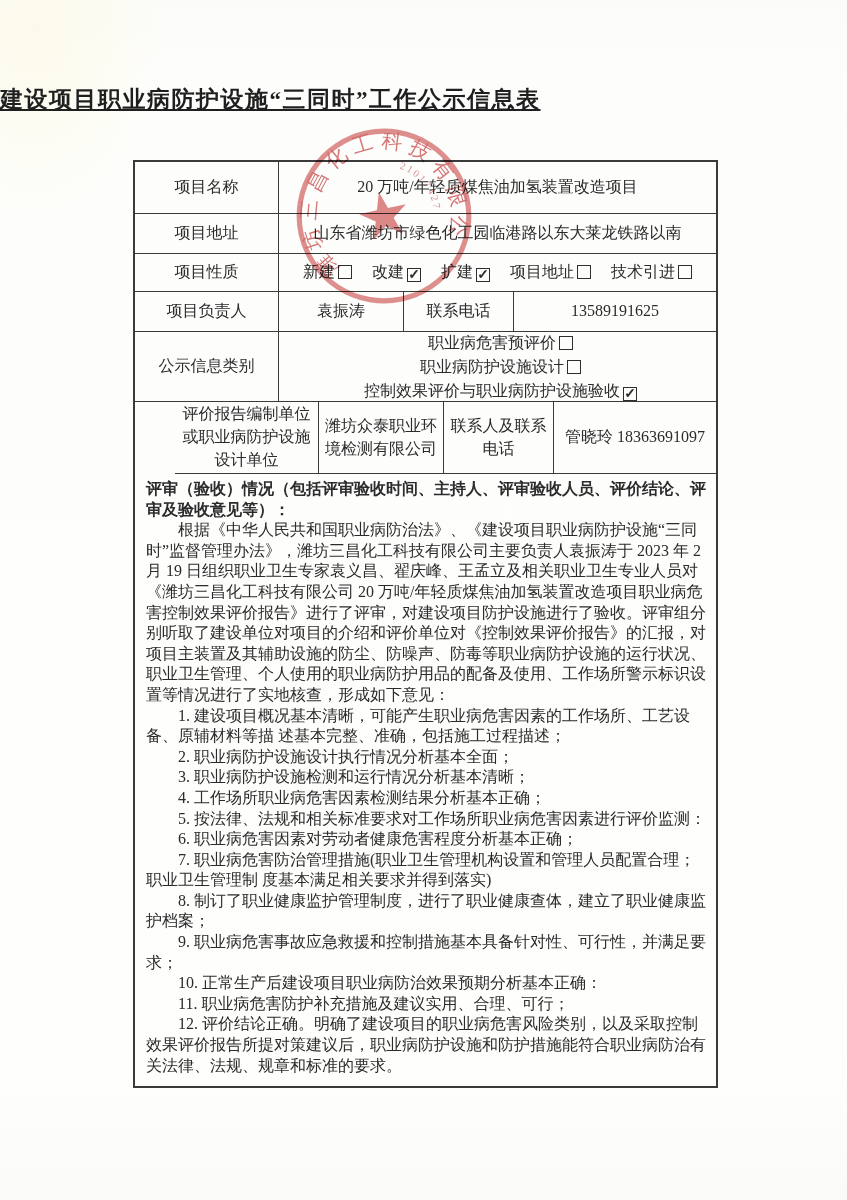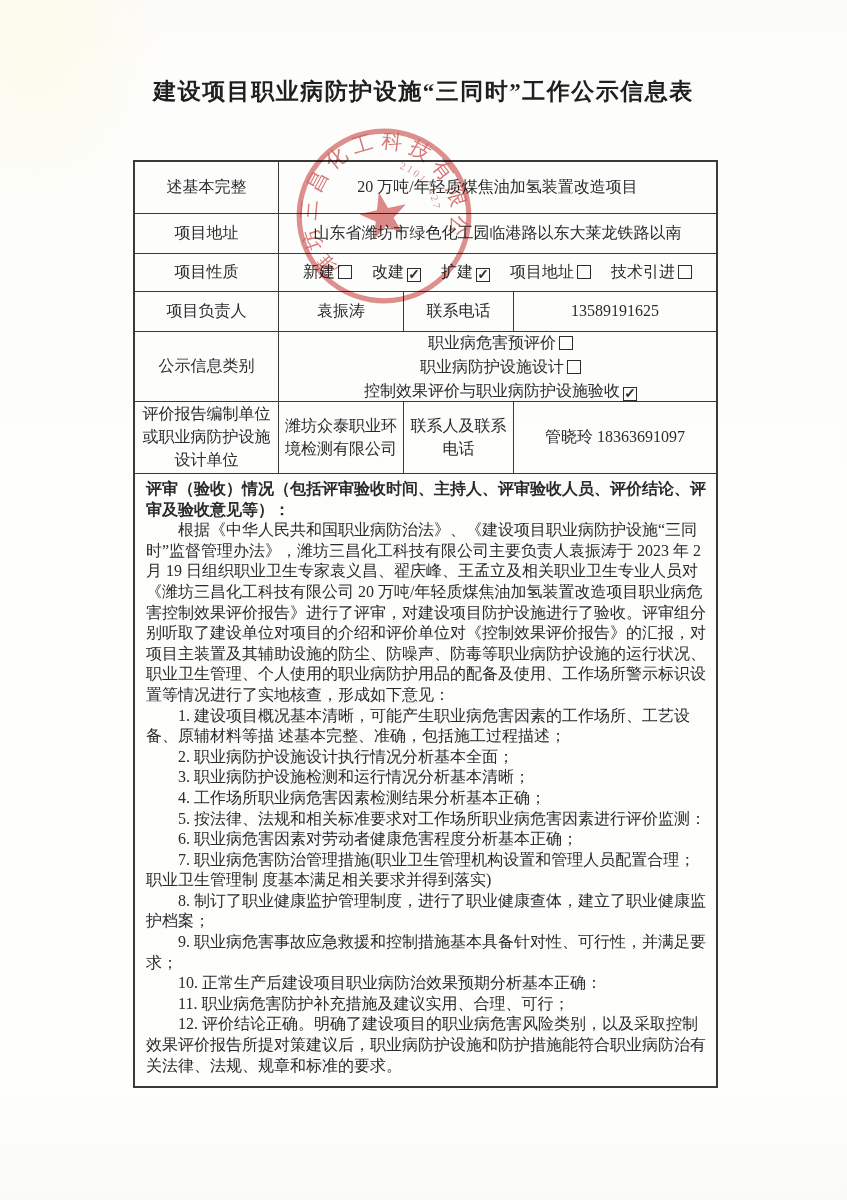--- a/index.html
+++ b/index.html
@@ -9,44 +9,44 @@
     background:#ffffff;
   }
   .page{
     position:relative;width:847px;height:1200px;overflow:hidden;
     background:
       radial-gradient(ellipse at 4% 3%, rgba(252,250,230,.8) 0%, rgba(252,250,230,0) 12%),
       linear-gradient(180deg,#fbfbf9 0%,#fdfdfc 6%,#fefefd 90%,#fafaf8 100%);
     color:#2e2e2e;
   }
   .title{
-    position:absolute;left:0;top:76px;width:100%;
-    text-align:center;font-size:23px;font-weight:bold;
-    letter-spacing:1.5px;color:#1f1f1f;margin:0;
+    position:absolute;left:0;top:84px;width:100%;
+    text-align:left;font-size:23px;font-weight:bold;
+    letter-spacing:1.5px;color:#1f1f1f;margin:0;text-decoration:underline;
   }
   
   .tbl{
     position:absolute;left:133px;top:160px;width:585px;
     border:2px solid #3a3a3a;box-sizing:border-box;
     font-size:16px;color:#2b2b2b;
   }
   .row{display:flex;border-bottom:1.5px solid #3a3a3a;box-sizing:border-box;}
   .row:last-child{border-bottom:none;}
   .cell{
     border-right:1.5px solid #3a3a3a;box-sizing:border-box;
     display:flex;align-items:center;justify-content:center;
     text-align:center;padding:2px 6px;line-height:1.42;
   }
   .cell:last-child{border-right:none;}
   .c-label{width:144px;flex:0 0 auto;}
   .c2{width:125px;flex:0 0 auto;}
   .c3{width:110px;flex:0 0 auto;}
   .c4{flex:1 1 auto;}
   .c-span{flex:1 1 auto;}
-  .h52{height:52px;} .h40{height:40px;} .h38{height:38px;} .h70{height:70px;} .h72{height:72px;}
+  .h52{height:52px;} .h40{height:40px;} .h38{height:38px;} .h70{height:70px;} .h72{height:72px;margin-left:40px;}
   
   .cb{
     display:inline-block;width:14px;height:14px;border:1.5px solid #2e2e2e;
     margin-left:3px;vertical-align:-2px;text-align:center;line-height:12px;
     font-size:14px;font-weight:bold;box-sizing:border-box;
   }
   .opts{display:flex;justify-content:center;align-items:center;gap:20px;width:100%;}
   .opt{white-space:nowrap;}
   .cat-cell{flex-direction:column;align-items:center;justify-content:center;
     text-align:left;padding-left:12px;gap:1px;}
@@ -71,21 +71,21 @@
 </head>
 <body>
 
 <div class="page">
 
   <h1 class="title">建设项目职业病防护设施“三同时”工作公示信息表</h1>
 
   <div class="tbl">
 
     <div class="row h52">
-      <div class="cell c-label">述基本完整</div>
+      <div class="cell c-label">项目名称</div>
       <div class="cell c-span">20 万吨/年轻质煤焦油加氢装置改造项目</div>
     </div>
 
     <div class="row h40">
       <div class="cell c-label">项目地址</div>
       <div class="cell c-span">山东省潍坊市绿色化工园临港路以东大莱龙铁路以南</div>
     </div>
 
     <div class="row h38">
       <div class="cell c-label">项目性质</div>

